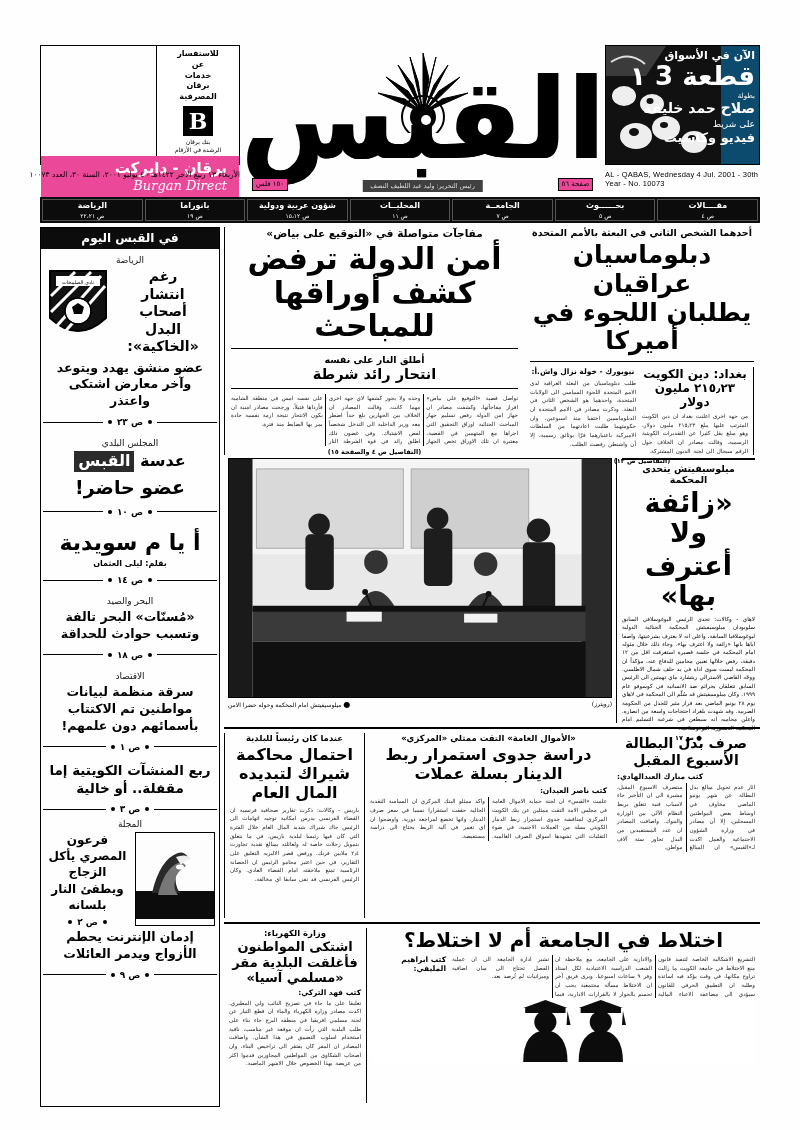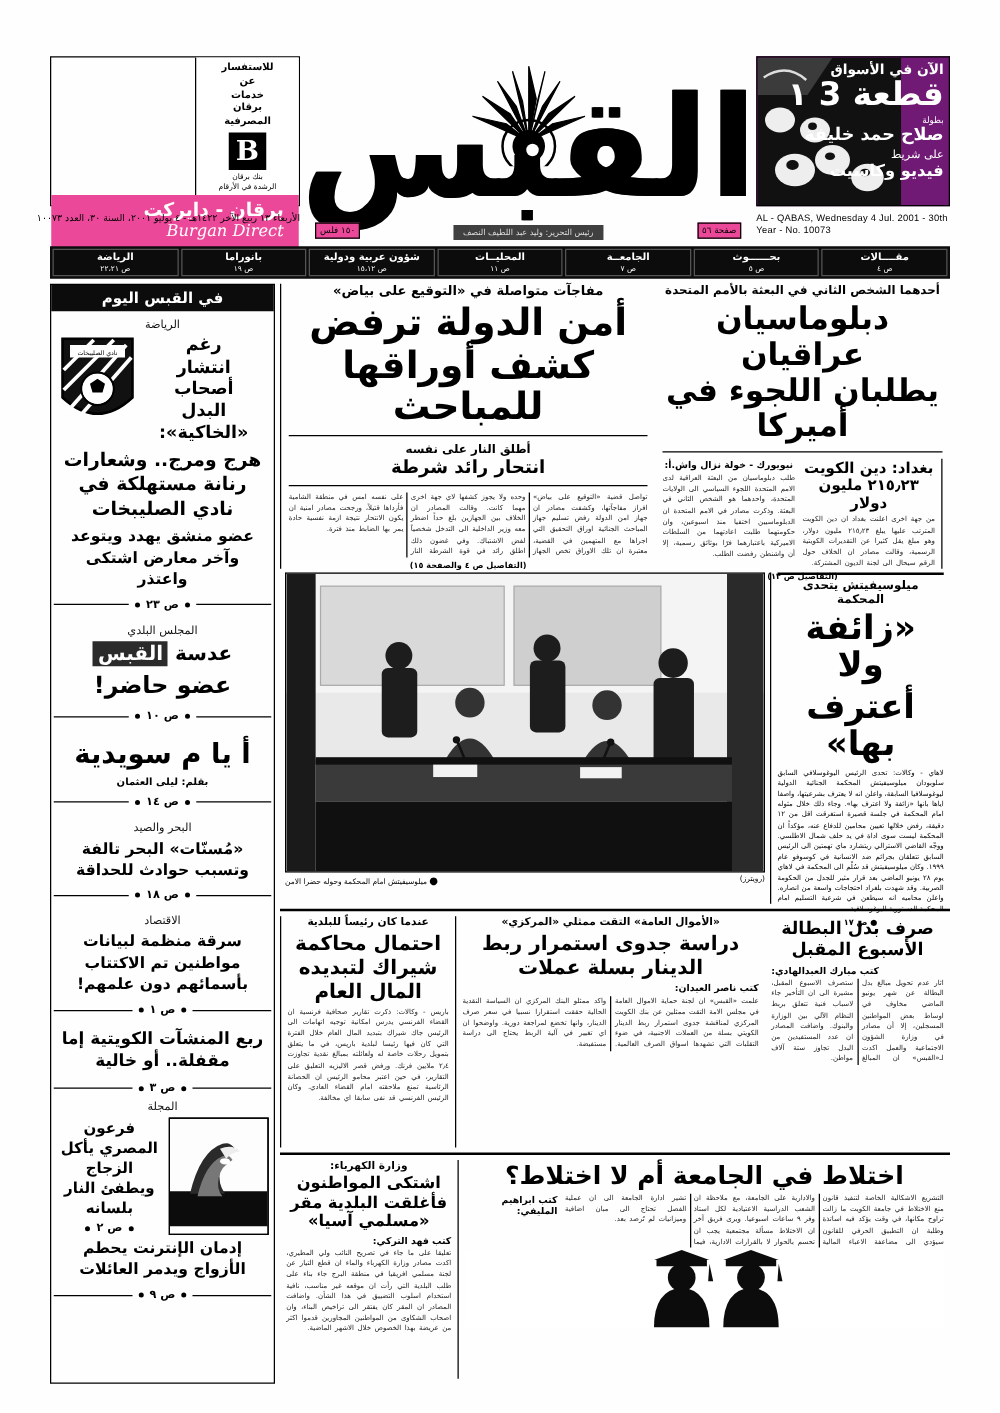--- a/index.html
+++ b/index.html
@@ -66,21 +66,21 @@
   }
   .mast-badge.b-right{right:12px;}
   .mast-badge.b-left{left:12px;}
   .mast-strip{
     position:absolute;bottom:1px;left:50%;transform:translateX(-50%);
     background:#404040;color:#ddd;font-size:6.5px;padding:2px 8px;white-space:nowrap;
   }
 
   .mast-ad-left{width:245px;display:flex;flex-direction:column;}
   .film-ad{
-    height:120px;background:#701a75;color:#fff;border:1px solid #000;
+    height:120px;background:#0c4a6e;color:#fff;border:1px solid #000;
     position:relative;overflow:hidden;box-sizing:border-box;
   }
   .film-ad .txt{position:absolute;right:4px;top:3px;text-align:right;width:130px;}
   .film-ad .t1{font-size:11px;font-weight:bold;}
   .film-ad .t2{font-size:26px;font-weight:bold;line-height:1;margin-top:1px;}
   .film-ad .t3{font-size:7px;margin-top:3px;}
   .film-ad .t4{font-size:14px;font-weight:bold;line-height:1.1;margin-top:1px;}
   .film-ad .t5{font-size:9px;margin-top:3px;}
   .film-ad .t6{font-size:13px;font-weight:bold;margin-top:1px;}
   .film-blob{position:absolute;left:0;top:0;width:115px;height:118px;}
@@ -335,21 +335,20 @@
             <circle cx="31" cy="43" r="13" fill="none" stroke="#000" stroke-width="1.5"></circle>
           </svg>
           <div class="sb-lines">
             <div class="sb-ln">رغم</div>
             <div class="sb-ln">انتشار</div>
             <div class="sb-ln">أصحاب</div>
             <div class="sb-ln">البدل</div>
             <div class="sb-ln">«الخاكية»:</div>
           </div>
         </div>
-        <div class="sb-big">هرج ومرج.. وشعارات رنانة مستهلكة في نادي الصليبخات</div>
         <div class="sb-med" style="margin-top:4px">عضو منشق يهدد ويتوعد وآخر معارض اشتكى واعتذر</div>
       </div>
       <div class="sb-page">
         <span class="bar"></span>
           <span class="dot"></span>
         <span>ص ٢٣</span>
         <span class="dot"></span>
           <span class="bar"></span>
       </div>
 

